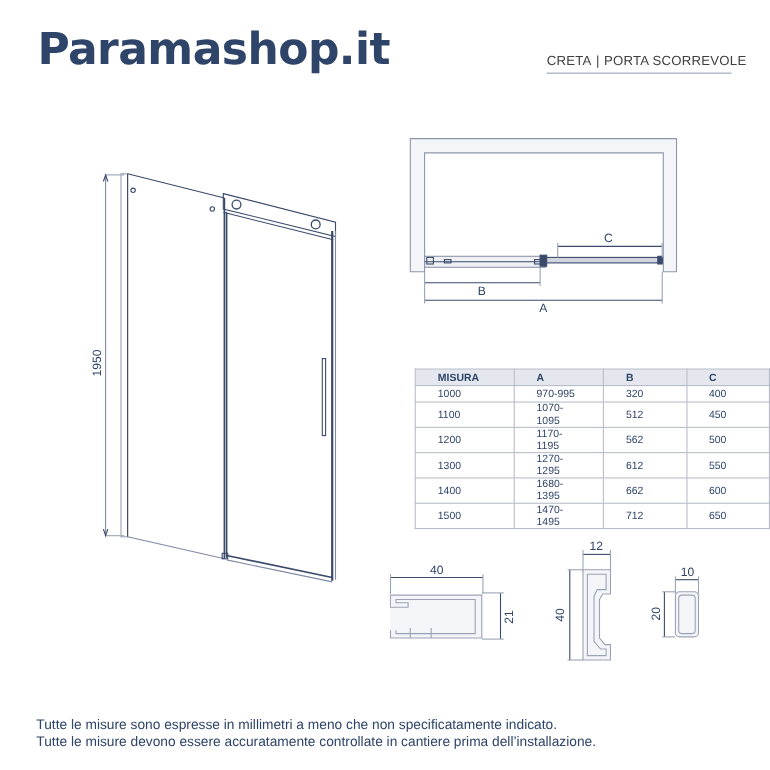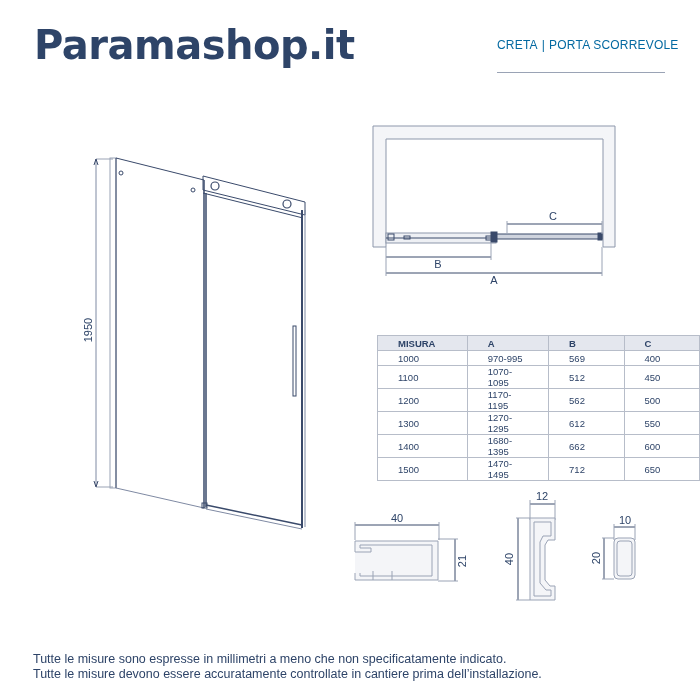--- a/index.html
+++ b/index.html
@@ -1,18 +1,18 @@
 <!DOCTYPE html>
 <html><head>
 <meta charset="utf-8">
 <style>
   html, body { margin:0; padding:0; background:#ffffff; }
   body { width:700px; height:700px; position:relative; overflow:hidden; font-family:"Liberation Sans", sans-serif; color:#2e4468; }
   .brand { position:absolute; left:34px; top:22px; font-family:"DejaVu Sans", sans-serif; font-weight:bold; font-size:40px; letter-spacing:-0.5px; color:#2e4468; }
-  .subtitle { position:absolute; left:497px; top:38px; font-size:12px; color:#0369a1; letter-spacing:0.2px; padding-bottom:20px; border-bottom:1px solid #9aa3b5; width:168px; white-space:nowrap; }
+  .subtitle { position:absolute; left:497px; top:48px; font-size:12px; color:#404040; letter-spacing:0.2px; padding-bottom:4px; border-bottom:1px solid #9aa3b5; width:168px; white-space:nowrap; }
   .subtitle .sep { margin:0 4px; }
   svg { position:absolute; left:0; top:0; }
   .lbl { font-family:"Liberation Sans", sans-serif; fill:#2e4468; }
   table.spec { position:absolute; left:377px; top:335px; border-collapse:collapse; font-size:9.5px; color:#2e4468; }
   table.spec th, table.spec td { border:1px solid #b7bdc9; padding:0 20px; height:14px; text-align:left; }
   table.spec th { background:#e4e7ee; font-weight:bold; }
   table.spec td { background:#fff;margin-left:45px; }
   .c0 { width:57px; } .c1 { width:52px; } .c2 { width:48px; } .c3 { width:48px; }
   .note { position:absolute; left:33px; font-size:12.5px; color:#2e4468; white-space:nowrap; }
 </style>
@@ -134,21 +134,21 @@
       <th class="c0">MISURA</th>
       <th class="c1">A</th>
       <th class="c2">B</th>
       <th class="c3">C</th>
     </tr>
   </thead>
   <tbody>
     <tr>
       <td>1000</td>
       <td>970-995</td>
-      <td>569</td>
+      <td>320</td>
       <td>400</td>
     </tr>
     <tr>
       <td>1100</td>
       <td>1070-1095</td>
       <td>512</td>
       <td>450</td>
     </tr>
     <tr>
       <td>1200</td>

